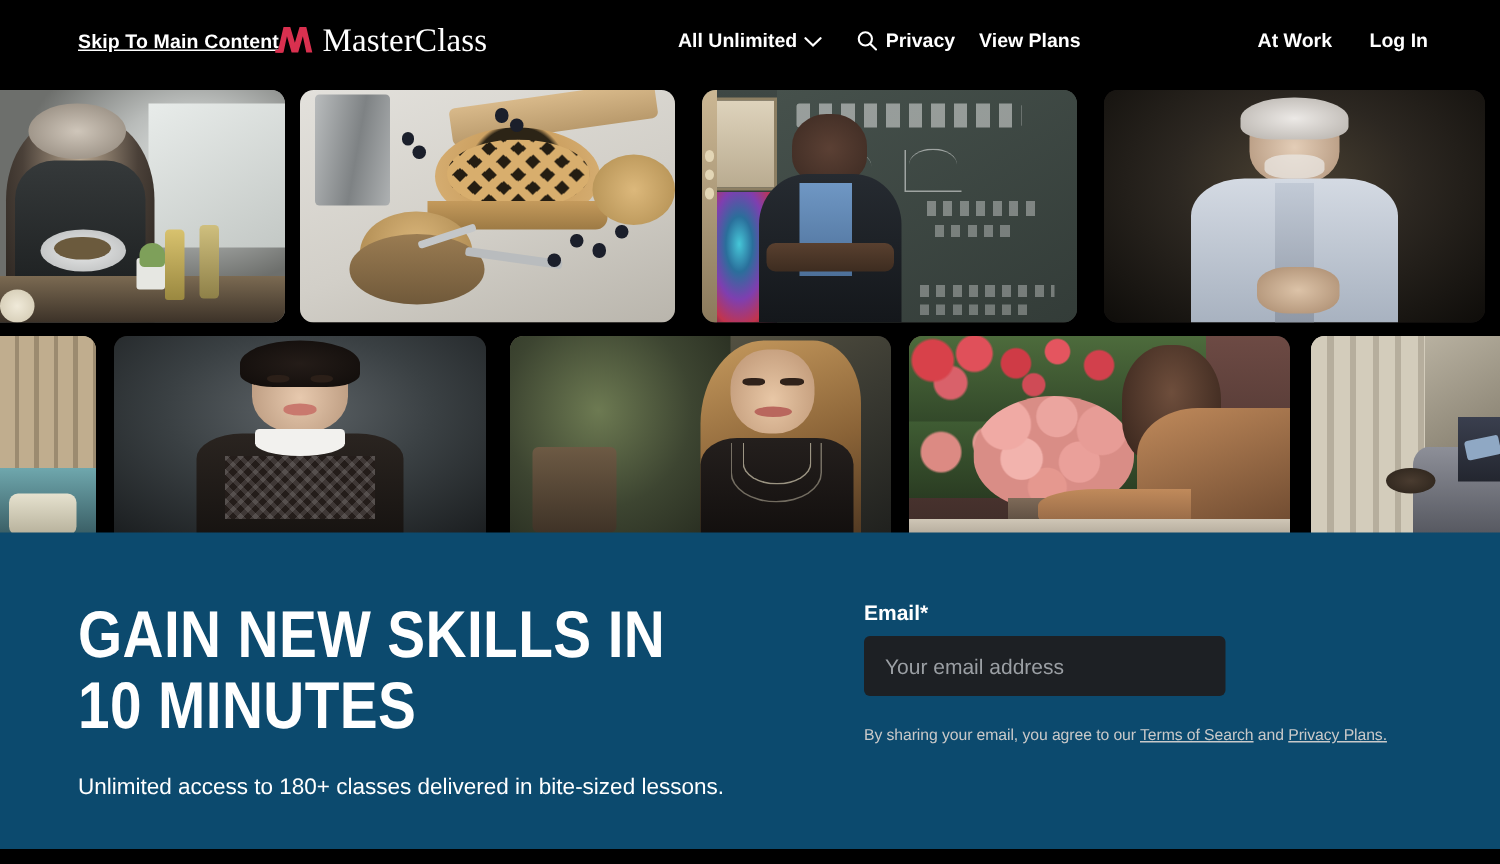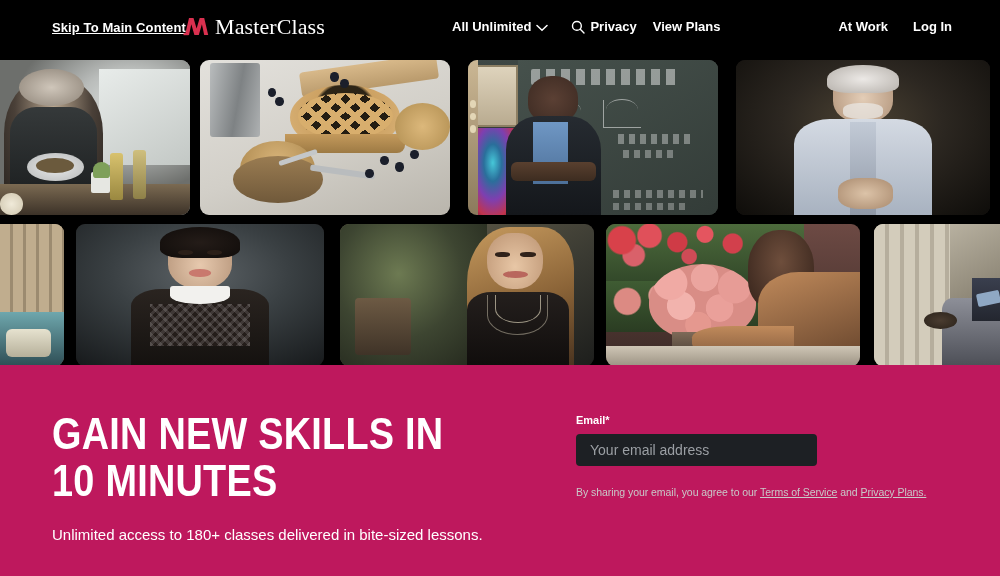--- a/index.html
+++ b/index.html
@@ -57,41 +57,41 @@
   .row { position:absolute; left:0; width:1000px; display:flex; }
   .row1 { top:4px; height:155px; }
   .row2 { top:168px; height:142px; }
   .tile {
     border-radius:9px; overflow:hidden; position:relative;
     flex:0 0 auto; background:#1a1614;
   }
   .tile-inner { position:absolute; inset:0; }
 
   
-  .hero { position:absolute; top:365px; left:0; width:1000px; height:211px; background:#be185d;text-decoration:underline; }
+  .hero { position:absolute; top:355px; left:0; width:1000px; height:211px; background:#0c4a6e;text-decoration:underline; }
   .hero-left { position:absolute; left:52px; top:45px; width:490px; }
   .headline {
     font-family:"Liberation Sans Narrow","Liberation Sans", sans-serif;
     font-weight:bold;
     font-size:44px; line-height:47px;
     color:#fff; text-transform:uppercase;
     letter-spacing:.3px;
     transform:scaleX(0.86); transform-origin:left top;
     white-space:pre-line;
   }
   .subhead {
     margin-top:17px; font-size:15px; line-height:28px; color:#fff;
     max-width:440px;
   }
   .hero-right { position:absolute; left:576px; top:45px; width:380px; }
   .price-line { font-size:12.5px; color:#e9e9e9; white-space:nowrap; letter-spacing:-.1px; }
-  .field-label { margin-top:18px; font-size:11px; font-weight:bold; color:#fff; }
+  .field-label { margin-top:18px; font-size:14px; font-weight:bold; color:#fff; }
   .form-row { margin-top:6px; display:flex; align-items:center; gap:11px; }
   .email-input {
-    width:241px; height:32px; background:#1d2024;
+    width:241px; height:40px; background:#1d2024;
     border:none; border-radius:4px;
     color:#fff; font-size:14px; padding:0 14px;
     font-family:"Liberation Sans", sans-serif;
   }
   .email-input::placeholder { color:#9b9fa4; }
   .signup-btn {
     width:126px; height:40px; border:none; border-radius:20px;
     background:#e8274e; color:#fff;
     font-size:14.5px; font-weight:bold;
     font-family:"Liberation Sans", sans-serif;
@@ -332,18 +332,18 @@
   <div class="hero-right">
 
 
     <label class="field-label">Email*</label>
 
     <div class="form-row">
       <input class="email-input" type="email" placeholder="Your email address" style="">
     </div>
 
     <div class="legal">
-      <span>By sharing your email, you agree to our </span><a href="#">Terms of Service</a><span> and </span><a href="#">Privacy Plans.</a>
+      <span>By sharing your email, you agree to our </span><a href="#">Terms of Search</a><span> and </span><a href="#">Privacy Plans.</a>
     </div>
 
   </div>
 
 </div>
 
 </body></html>

